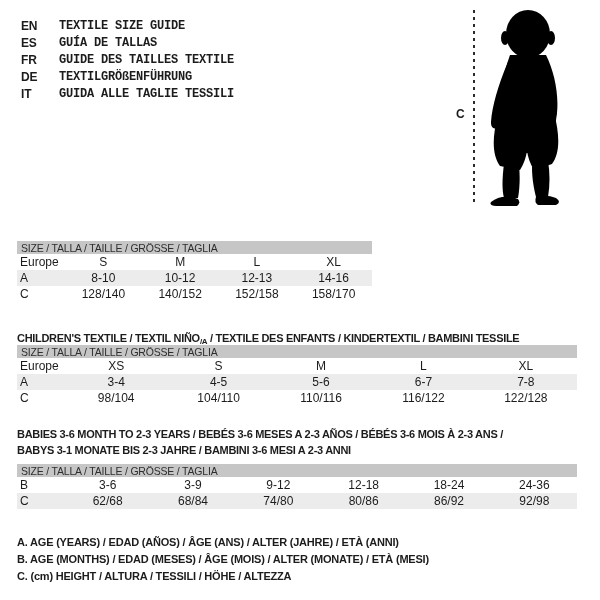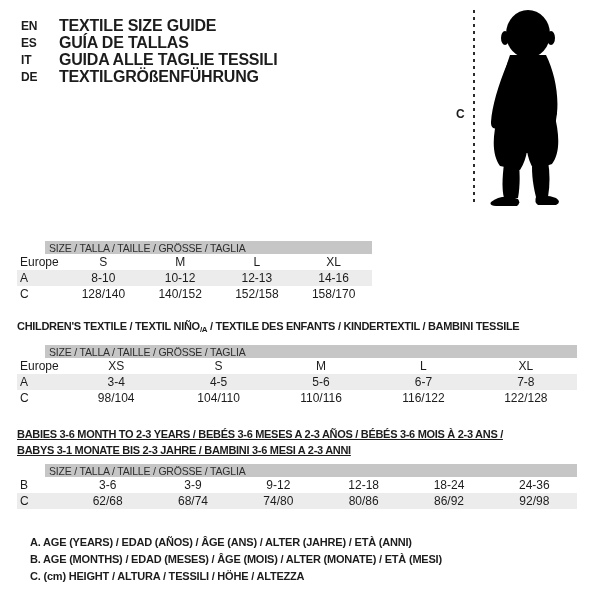--- a/index.html
+++ b/index.html
@@ -5,78 +5,82 @@
   html,body { margin:0; padding:0; background:#ffffff; }
   .page {
     position:relative; width:589px; height:600px; background:#ffffff;
     font-family:"Liberation Sans", sans-serif; color:#1c1c1c; overflow:hidden;
   }
 
   
   .lang-block { position:absolute; left:21px; top:17px; }
   .lang-row { display:flex; height:17px; align-items:center; }
   .lang-code { width:38px; font-size:12px; font-weight:bold; letter-spacing:-0.2px; }
-  .lang-label { font-size:16px; font-weight:bold; letter-spacing:-0.2px; white-space:nowrap; }
+  .lang-label { font-size:12px; font-weight:bold; letter-spacing:-0.2px; white-space:nowrap;font-family:Liberation Mono, monospace; }
 
   
   .height-line {
     position:absolute; left:473px; top:10px; width:2px; height:196px;
     background:repeating-linear-gradient(to bottom, #2b2b2b 0 3px, transparent 3px 7px);
   }
   .height-label { position:absolute; left:456px; top:107px; font-size:12px; font-weight:bold; }
   .baby-svg { position:absolute; left:485px; top:9px; width:84px; height:199px; }
 
   
   .sec-title {
     position:absolute; left:17px; font-size:11px; font-weight:bold;
     letter-spacing:-0.3px; white-space:nowrap;
   }
   .sec-title sub { font-size:8px; vertical-align:-2px; }
-  .babies-title { line-height:16px;text-decoration:underline; }
+  .babies-title { line-height:16px; }
 
   
   .tbl { position:absolute; left:17px; }
   .tbl-head {
     background:#c6c6c6; height:13px; display:flex; align-items:center;
-    padding-left:4px; font-size:10.5px; color:#2e2e2e; letter-spacing:-0.2px;margin-left:28px;
+    padding-left:4px; font-size:10.5px; color:#2e2e2e; letter-spacing:-0.2px;
   }
   .trow { display:flex; height:16px; align-items:center; font-size:12px; }
   .trow.shaded { background:#ececec; }
   .rlabel { width:48px; padding-left:3px; box-sizing:border-box; }
   .tcell { flex:1; text-align:center; }
 
   .tbl-junior { top:241px; width:355px; }
   .tbl-children { top:345px; width:560px; }
   .tbl-babies { top:464px; width:560px; }
 
   
-  .notes { position:absolute; left:17px; top:536px;margin-left:13px; }
+  .notes { position:absolute; left:17px; top:536px; }
   .note-line { height:17px; font-size:11px; font-weight:bold; letter-spacing:-0.2px; white-space:nowrap; }
 </style>
 </head>
 <body>
 
 <div class="page">
 
   <div class="lang-block">
     <div class="lang-row">
       <span class="lang-code">EN</span>
       <span class="lang-label">TEXTILE SIZE GUIDE</span>
     </div>
     <div class="lang-row">
       <span class="lang-code">ES</span>
       <span class="lang-label">GUÍA DE TALLAS</span>
     </div>
     <div class="lang-row">
-      <span class="lang-code">IT</span>
-      <span class="lang-label">GUIDA ALLE TAGLIE TESSILI</span>
+      <span class="lang-code">FR</span>
+      <span class="lang-label">GUIDE DES TAILLES TEXTILE</span>
     </div>
     <div class="lang-row">
       <span class="lang-code">DE</span>
       <span class="lang-label">TEXTILGRÖßENFÜHRUNG</span>
+    </div>
+    <div class="lang-row">
+      <span class="lang-code">IT</span>
+      <span class="lang-label">GUIDA ALLE TAGLIE TESSILI</span>
     </div>
   </div>
 
   <div class="height-line"></div>
   <div class="height-label">C</div>
   <svg class="baby-svg" viewBox="0 0 84 199" xmlns="http://www.w3.org/2000/svg">
     <g fill="#000000">
       <ellipse cx="43" cy="25" rx="22" ry="24"></ellipse>
       <ellipse cx="20" cy="29" rx="4" ry="7"></ellipse>
       <ellipse cx="66" cy="29" rx="4" ry="7"></ellipse>
@@ -109,21 +113,21 @@
     </div>
     <div class="trow">
       <span class="rlabel">C</span>
       <span class="tcell">128/140</span>
       <span class="tcell">140/152</span>
       <span class="tcell">152/158</span>
       <span class="tcell">158/170</span>
     </div>
   </div>
 
-  <div class="sec-title" style="top:320px;"><span>CHILDREN'S TEXTILE / TEXTIL NIÑO</span><sub>/A</sub><span> / TEXTILE DES ENFANTS / KINDERTEXTIL / BAMBINI TESSILE</span></div>
+  <div class="sec-title" style="top:332px;"><span>CHILDREN'S TEXTILE / TEXTIL NIÑO</span><sub>/A</sub><span> / TEXTILE DES ENFANTS / KINDERTEXTIL / BAMBINI TESSILE</span></div>
   <div class="tbl tbl-children">
     <div class="tbl-head">SIZE / TALLA / TAILLE / GRÖSSE / TAGLIA</div>
     <div class="trow">
       <span class="rlabel">Europe</span>
       <span class="tcell">XS</span>
       <span class="tcell">S</span>
       <span class="tcell">M</span>
       <span class="tcell">L</span>
       <span class="tcell">XL</span>
     </div>
@@ -156,21 +160,21 @@
       <span class="tcell">3-6</span>
       <span class="tcell">3-9</span>
       <span class="tcell">9-12</span>
       <span class="tcell">12-18</span>
       <span class="tcell">18-24</span>
       <span class="tcell">24-36</span>
     </div>
     <div class="trow shaded">
       <span class="rlabel">C</span>
       <span class="tcell">62/68</span>
-      <span class="tcell">68/74</span>
+      <span class="tcell">68/84</span>
       <span class="tcell">74/80</span>
       <span class="tcell">80/86</span>
       <span class="tcell">86/92</span>
       <span class="tcell">92/98</span>
     </div>
   </div>
 
   <div class="notes">
     <div class="note-line">A. AGE (YEARS) / EDAD (AÑOS) / ÂGE (ANS) / ALTER (JAHRE) / ETÀ (ANNI)</div>
     <div class="note-line">B. AGE (MONTHS) / EDAD (MESES) / ÂGE (MOIS) / ALTER (MONATE) / ETÀ (MESI)</div>

